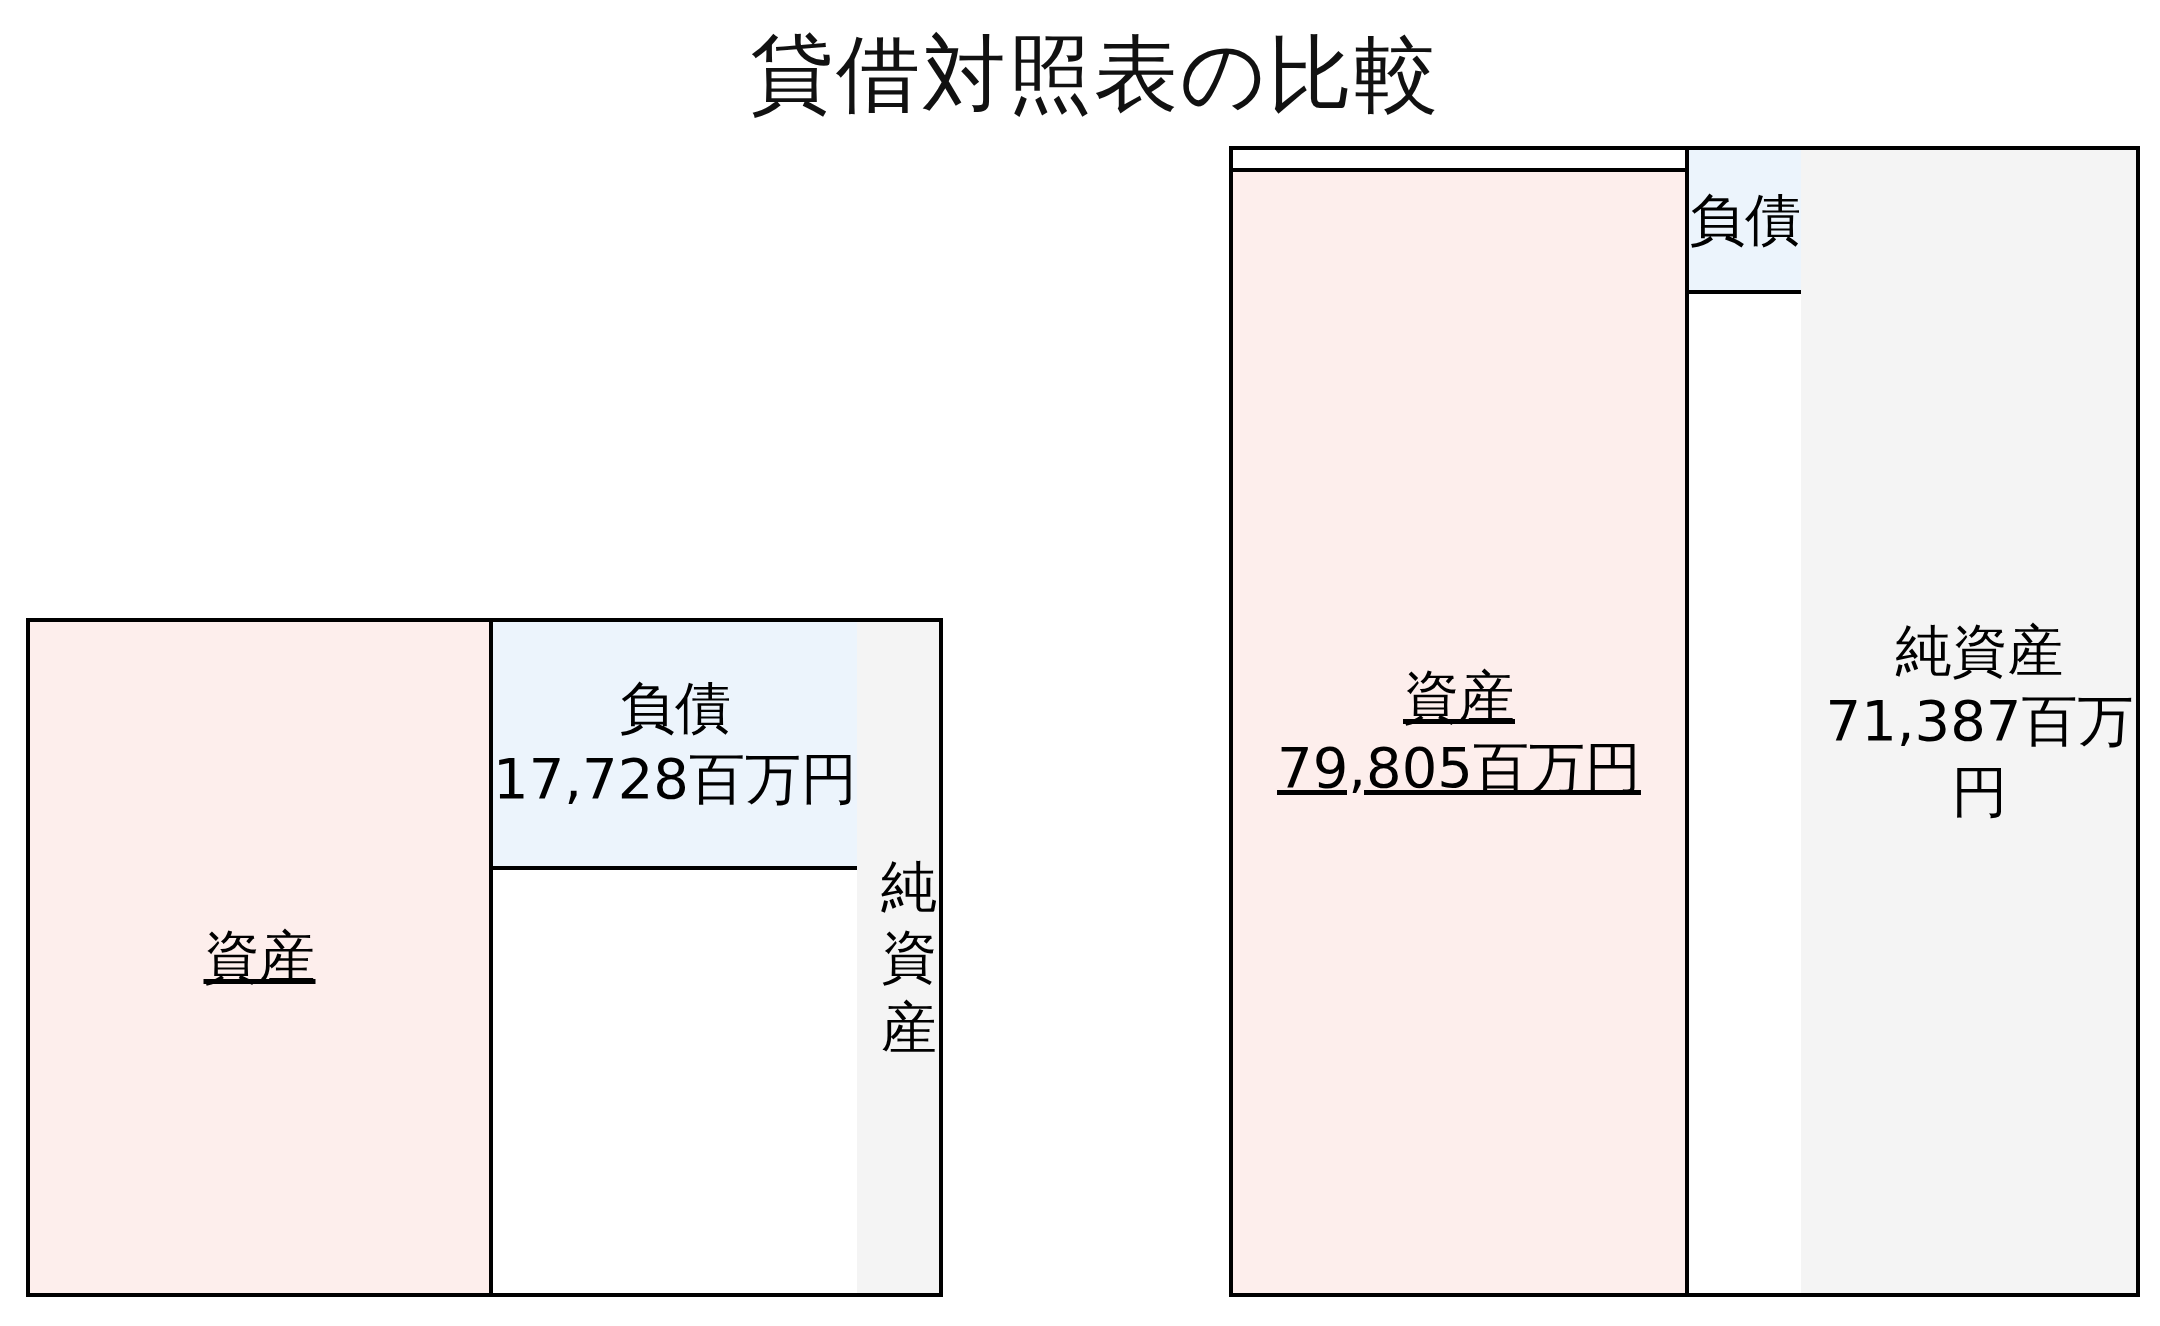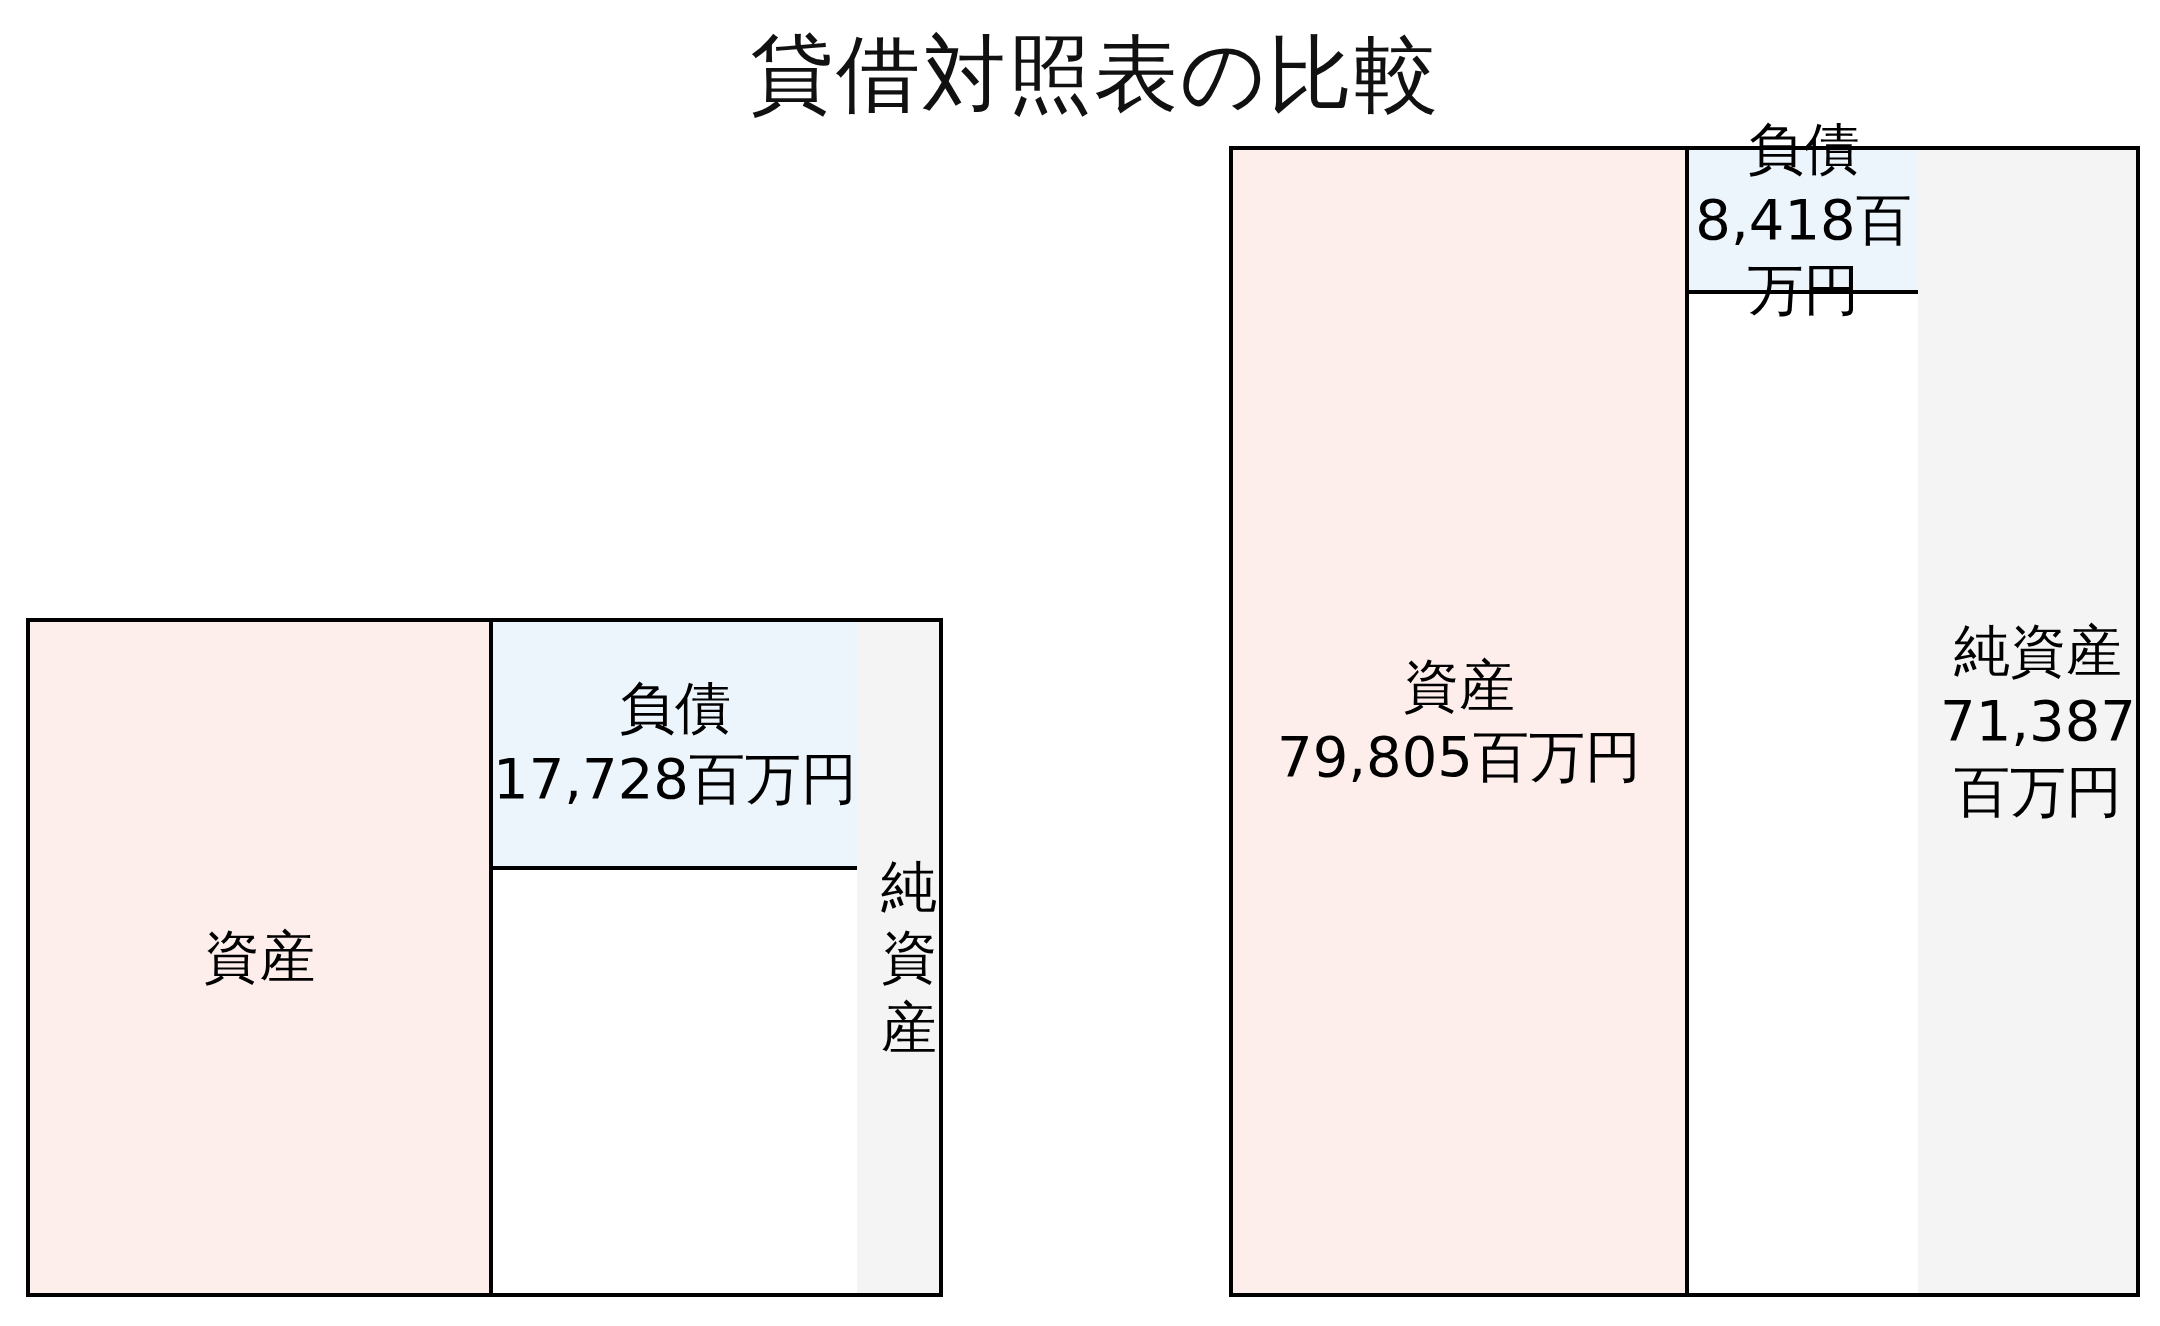--- a/index.html
+++ b/index.html
@@ -42,21 +42,22 @@
   }
   .chart-right {
     left: 1229px;
     top: 146px;
     width: 911px;
     height: 1151px;
   }
   .col {
     box-sizing: border-box;
     display: flex;
-    flex-direction: row;
+    flex-direction: column;
+    text-decoration: underline;
   }
   .col-assets {
     border-right: 4px solid #000000;
   }
   .chart-left  .col-assets { width: 463px; }
   .chart-right .col-assets { width: 456px; }
   .col-claims {
     flex: 1;
     display: flex;
     flex-direction: row;
@@ -111,21 +112,20 @@
     <div class="col col-assets">
       <div class="assets-gap"></div>
       <div class="cell assets-fill">
         <div>資産</div>
         <div>79,805百万円</div>
       </div>
     </div>
     <div class="col-claims">
       <div class="cell liabilities-fill">
         <div>負債</div>
-        <div>8,418百万円</div>
       </div>
       <div class="cell netassets-fill">
         <div>純資産</div>
         <div>71,387百万円</div>
       </div>
     </div>
   </div>
 
 </div>
 

